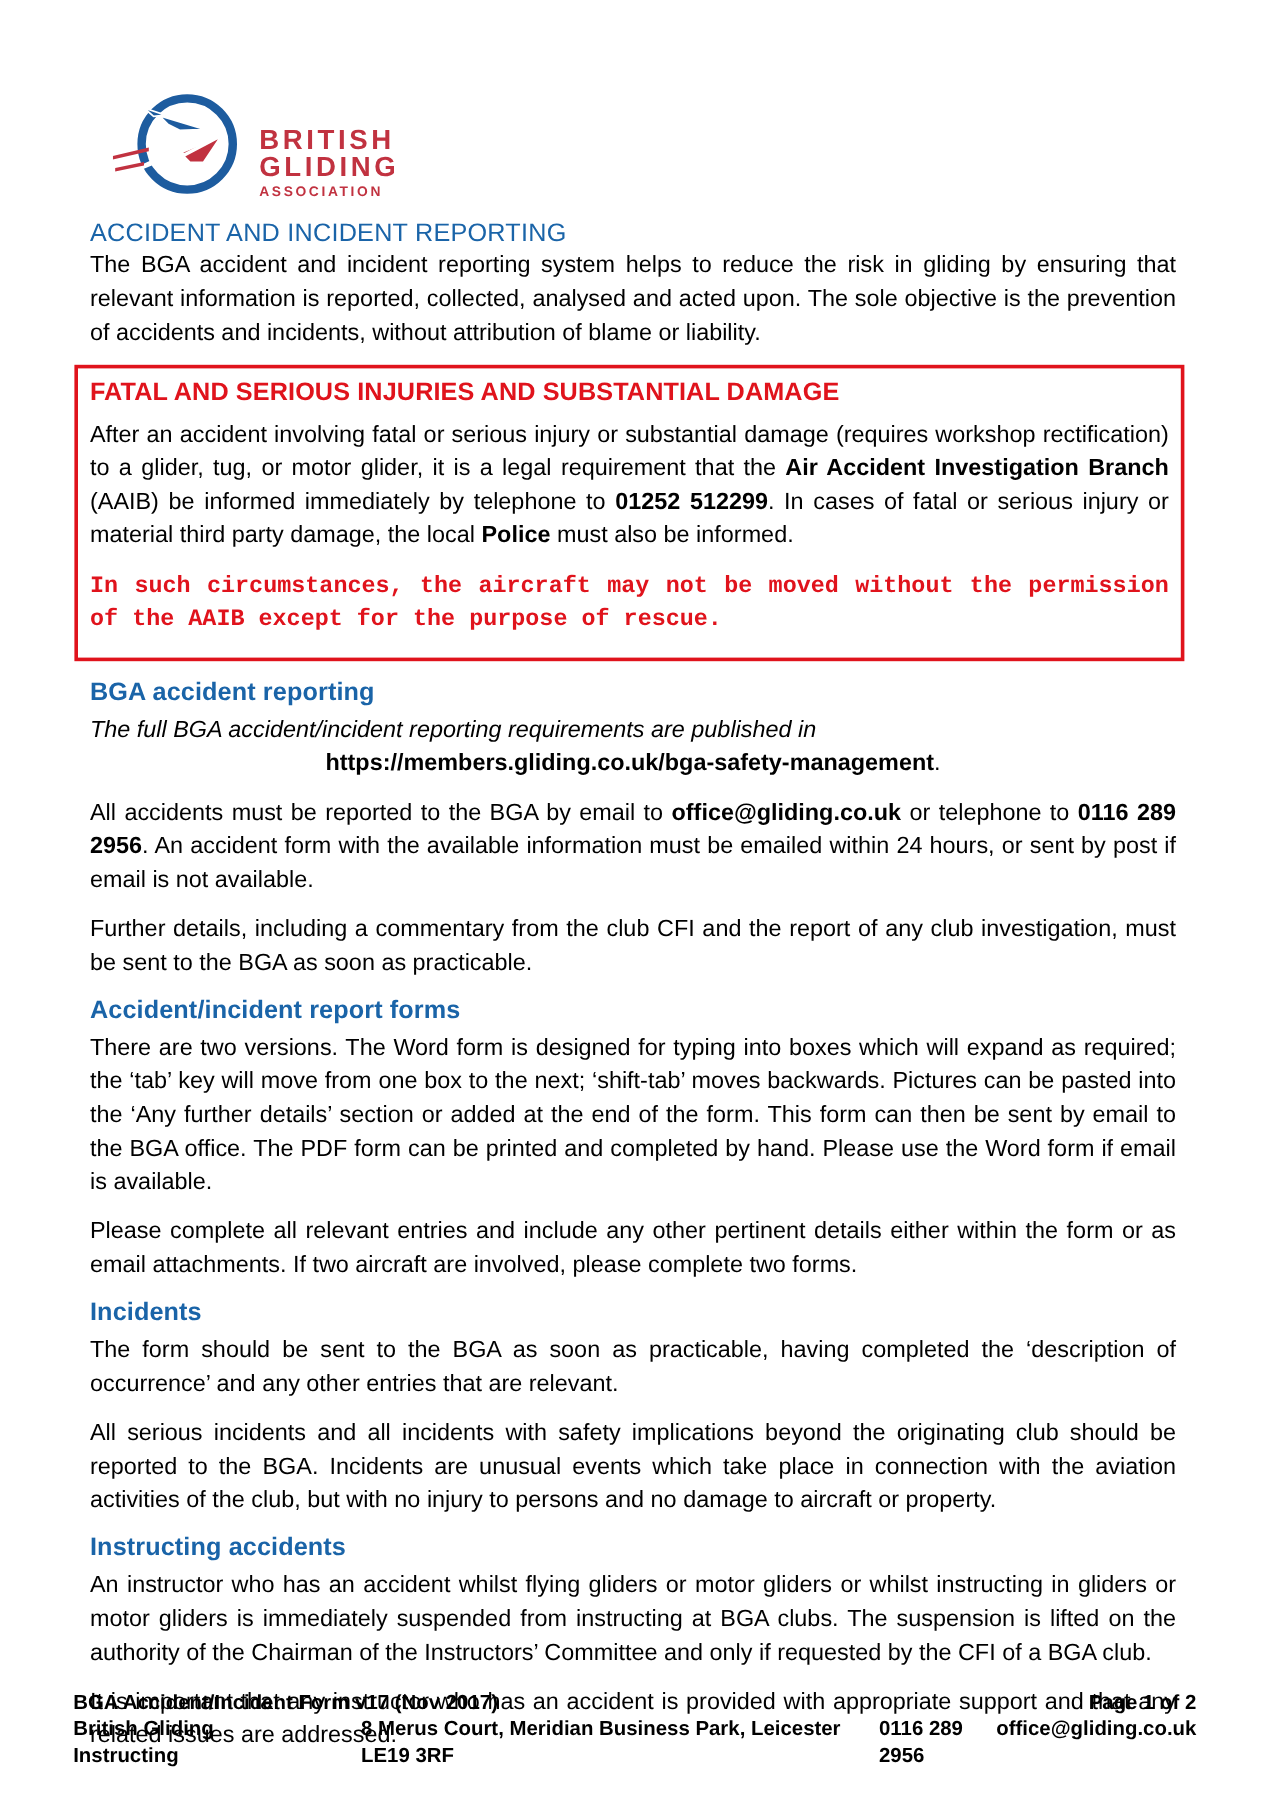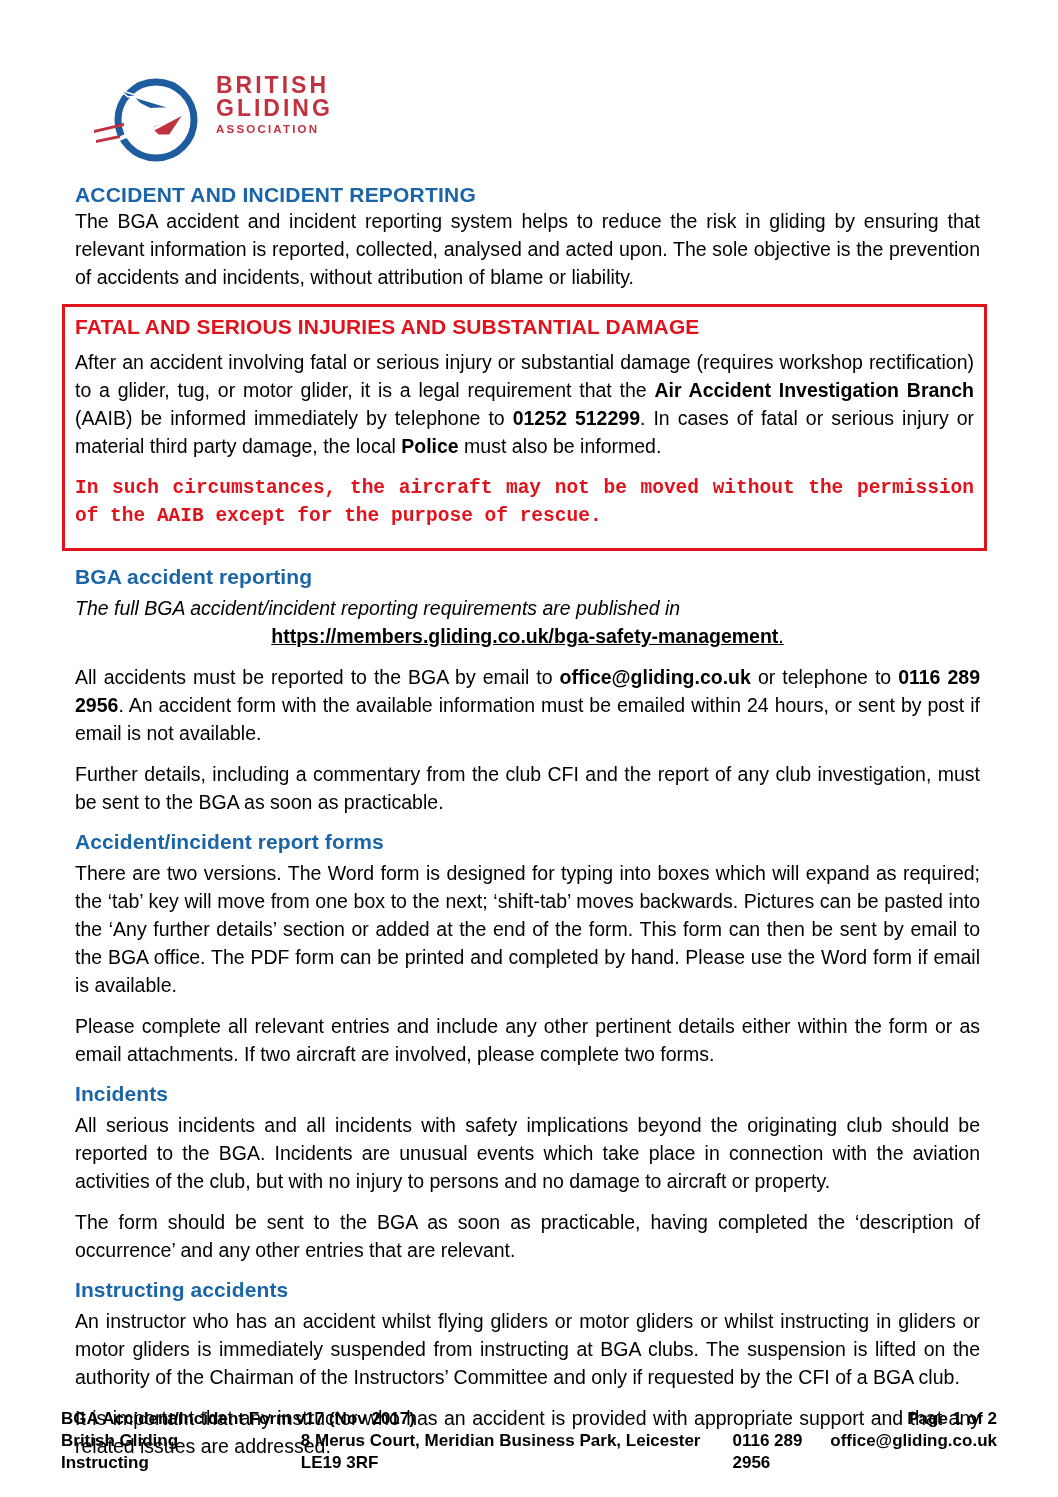--- a/index.html
+++ b/index.html
@@ -3,34 +3,34 @@
 <meta charset="utf-8">
 <style>
   html,body { margin:0; padding:0; background:#ffffff; }
   body {
     width:1058px; height:1497px; position:relative; overflow:hidden;
     font-family:"Liberation Sans", sans-serif; color:#000;
   }
   .doc { position:absolute; left:75px; width:905px; top:0; }
 
   
-  .logo-row { margin:74px 0 0 19px; display:flex; align-items:flex-start; height:92px; }
+  .logo-row { margin:74px 0 0 19px; display:flex; align-items:flex-end; height:92px; }
   .logo-mark { width:112px; height:92px; flex:0 0 auto; }
   .logo-text { margin-left:10px; color:#C13240; line-height:1; }
   .logo-text .big { font-size:23px; font-weight:700; letter-spacing:3px; }
   .logo-text .small { font-size:11.5px; font-weight:700; letter-spacing:2.2px; margin-top:4px; }
 
   
-  .page-title { margin-top:17px; font-size:21px; font-weight:700; color:#1A64A8; letter-spacing:0.2px; }
+  .page-title { margin-top:17px; font-size:21px; font-weight:400; color:#1A64A8; letter-spacing:0.2px; }
   h2 { margin:14px 0 5px 0; font-size:21px; font-weight:700; color:#1A64A8; letter-spacing:0.1px; }
 
   
   p { margin:0 0 13px 0; font-size:19.5px; line-height:28px; text-align:justify; }
   p.no-justify { text-align:left; }
-  p.center { text-align:center; margin-bottom:13px;text-decoration:underline; }
+  p.center { text-align:center; margin-bottom:13px; }
   b, .seg-b { font-weight:700; }
 
   
   .alert-box {
     border:3px solid #E0131C;
     margin:10px 0 6px -13px;
     width:925px; box-sizing:border-box;
     padding:5px 10px 6px 10px;
   }
   .alert-box h2.alert-h { color:#E0131C; margin:3px 0 9px 0; }
@@ -86,22 +86,22 @@
   <p class="no-justify" style="margin-bottom:0;font-style:italic;">The full BGA accident/incident reporting requirements are published in</p>
   <p class="center"><span class="seg-b">https://members.gliding.co.uk/bga-safety-management</span><span>.</span></p>
   <p><span>All accidents must be reported to the BGA by email to </span><span class="seg-b">office@gliding.co.uk</span><span> or telephone to </span><span class="seg-b">0116 289 2956</span><span>. An accident form with the available information must be emailed within 24 hours, or sent by post if email is not available.</span></p>
   <p>Further details, including a commentary from the club CFI and the report of any club investigation, must be sent to the BGA as soon as practicable.</p>
 
   <h2>Accident/incident report forms</h2>
   <p>There are two versions. The Word form is designed for typing into boxes which will expand as required; the ‘tab’ key will move from one box to the next; ‘shift-tab’ moves backwards. Pictures can be pasted into the ‘Any further details’ section or added at the end of the form. This form can then be sent by email to the BGA office.  The PDF form can be printed and completed by hand. Please use the Word form if email is available.</p>
   <p>Please complete all relevant entries and include any other pertinent details either within the form or as email attachments. If two aircraft are involved, please complete two forms.</p>
 
   <h2>Incidents</h2>
+  <p>The form should be sent to the BGA as soon as practicable, having completed the ‘description of occurrence’ and any other entries that are relevant.</p>
   <p>All serious incidents and all incidents with safety implications beyond the originating club should be reported to the BGA.  Incidents are unusual events which take place in connection with the aviation activities of the club, but with no injury to persons and no damage to aircraft or property.</p>
-  <p>The form should be sent to the BGA as soon as practicable, having completed the ‘description of occurrence’ and any other entries that are relevant.</p>
 
   <h2>Instructing accidents</h2>
   <p>An instructor who has an accident whilst flying gliders or motor gliders or whilst instructing in gliders or motor gliders is immediately suspended from instructing at BGA clubs. The suspension is lifted on the authority of the Chairman of the Instructors’ Committee and only if requested by the CFI of a BGA club.</p>
   <p>It is important that any instructor who has an accident is provided with appropriate support and that any related issues are addressed.</p>
 
 </div>
 
 <div class="footer">
   <div class="footer-line">
     <span>BGA Accident/Incident Form v17 (Nov 2017)</span>

